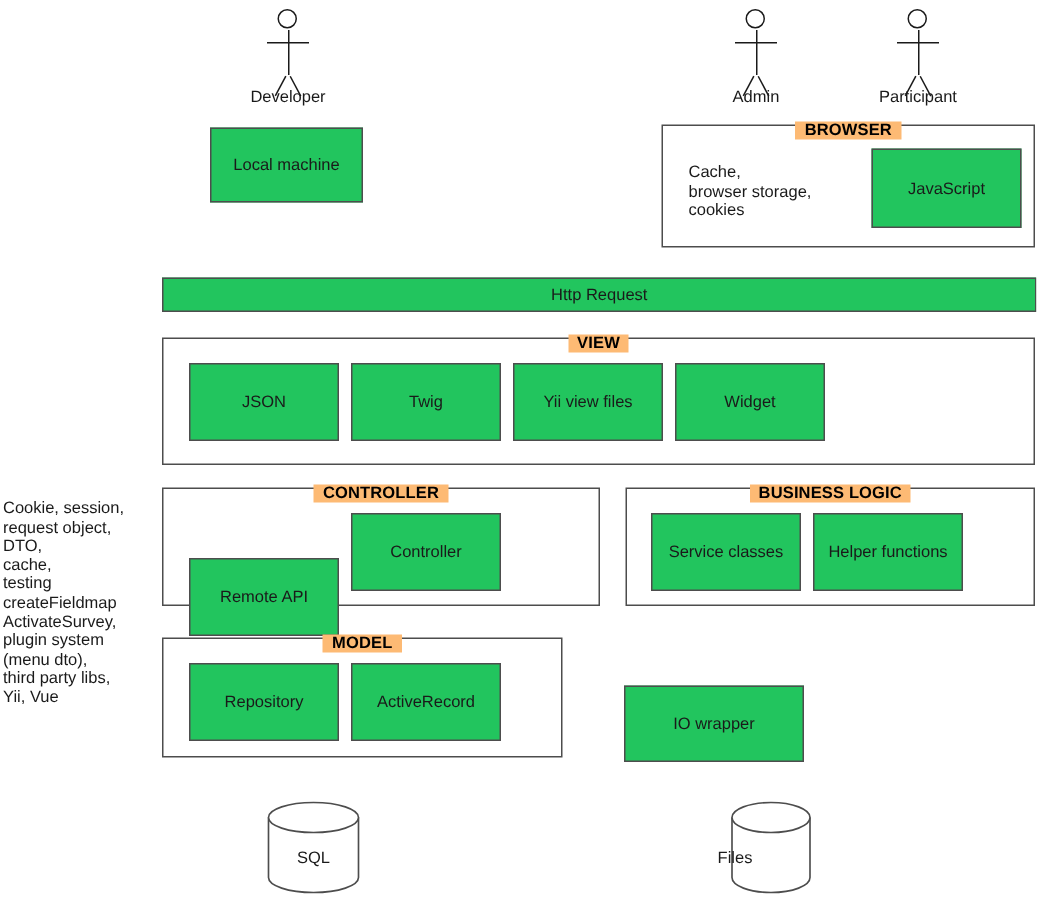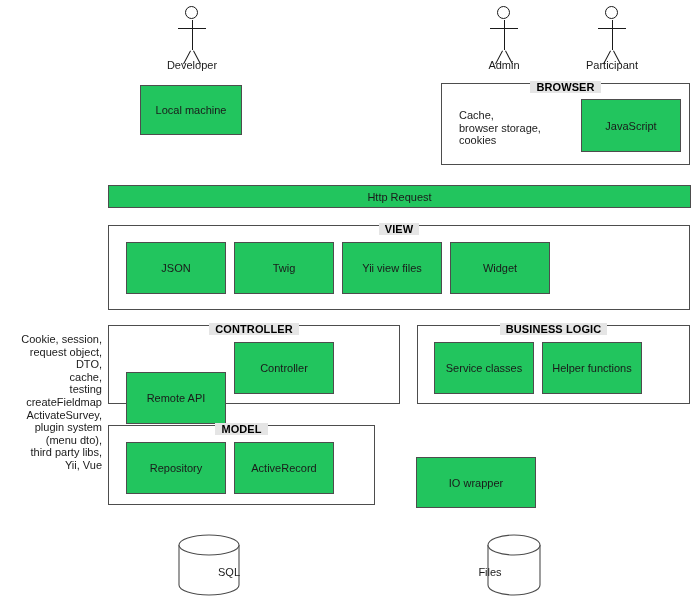--- a/index.html
+++ b/index.html
@@ -91,37 +91,37 @@
   }
   .group > .group-label {
     position: absolute;
     top: -7px;
     left: 0;
     width: 100%;
     text-align: center;
     pointer-events: none;
   }
   .group > .group-label > span {
-    background: #e5e5e5;
+    background: #fdba74;
     padding: 0 6px;
     font-size: 11px;
     font-weight: bold;
     color: #000000;
     letter-spacing: 0.1px;
   }
 
   
   .textblock {
     position: absolute;
     font-size: 11px;
     line-height: 12.6px;
     color: #1a1a1a;
     white-space: pre-line;
   }
-  .textblock.centered { text-align: right; }
+  .textblock.centered { text-align: left; }
   .textblock.left { text-align: left; }
 
   
   .cylinder { position: absolute; }
   .cylinder svg { display: block; }
   .cylinder .cyl-label {
     position: absolute;
     left: 0; width: 100%;
     text-align: center;
     font-size: 11px;
@@ -226,21 +226,21 @@
 plugin system
 (menu dto),
 third party libs,
 Yii, Vue</div>
 
   <div class="cylinder" style="left:178px; top:534px; width:62px; height:62px;">
     <svg width="62" height="62" viewBox="0 0 62 62">
       <path d="M1,11 L1,51 A30,10 0 0 0 61,51 L61,11" fill="#ffffff" stroke="#4d4d4d" stroke-width="1.1"></path>
       <ellipse cx="31" cy="11" rx="30" ry="10" fill="#ffffff" stroke="#4d4d4d" stroke-width="1.1"></ellipse>
     </svg>
-    <div class="cyl-label" style="top:32px;padding-left:20px;">SQL</div>
+    <div class="cyl-label" style="top:32px;">SQL</div>
   </div>
 
   <div class="cylinder" style="left:439px; top:534px; width:54px; height:62px;padding-left:48px;">
     <svg width="54" height="62" viewBox="0 0 54 62">
       <path d="M1,11 L1,51 A26,10 0 0 0 53,51 L53,11" fill="#ffffff" stroke="#4d4d4d" stroke-width="1.1"></path>
       <ellipse cx="27" cy="11" rx="26" ry="10" fill="#ffffff" stroke="#4d4d4d" stroke-width="1.1"></ellipse>
     </svg>
     <div class="cyl-label" style="top:32px;">Files</div>
   </div>
 

